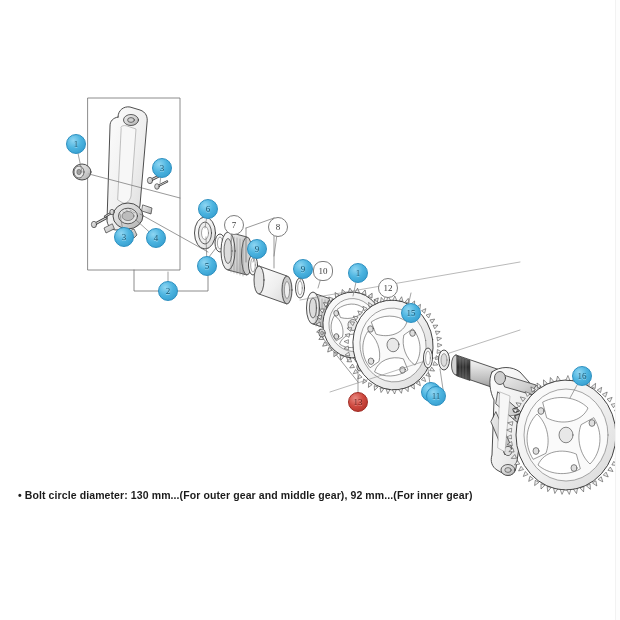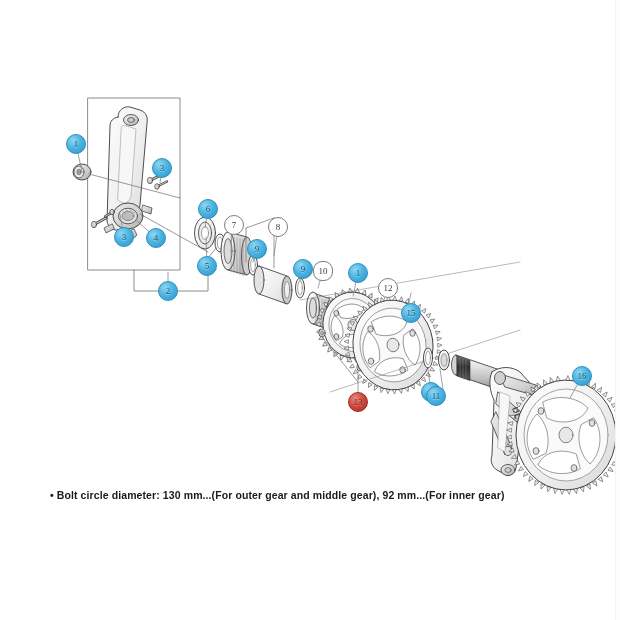--- a/index.html
+++ b/index.html
@@ -50,21 +50,20 @@
 
   
   #caption{
     position:absolute;
     left:18px; top:489px;
     font-size:10.5px;
     font-weight:bold;
     color:#1b1b1b;
     letter-spacing:.1px;
     white-space:nowrap;
-    margin-left:32px;
   }
 
   
   #edge-sliver{
     position:absolute;right:0;top:0;width:4px;height:620px;
     background:#fdfdfd;border-left:1px solid #f2f2f2;
   }
 </style>
 </head>
 <body>

